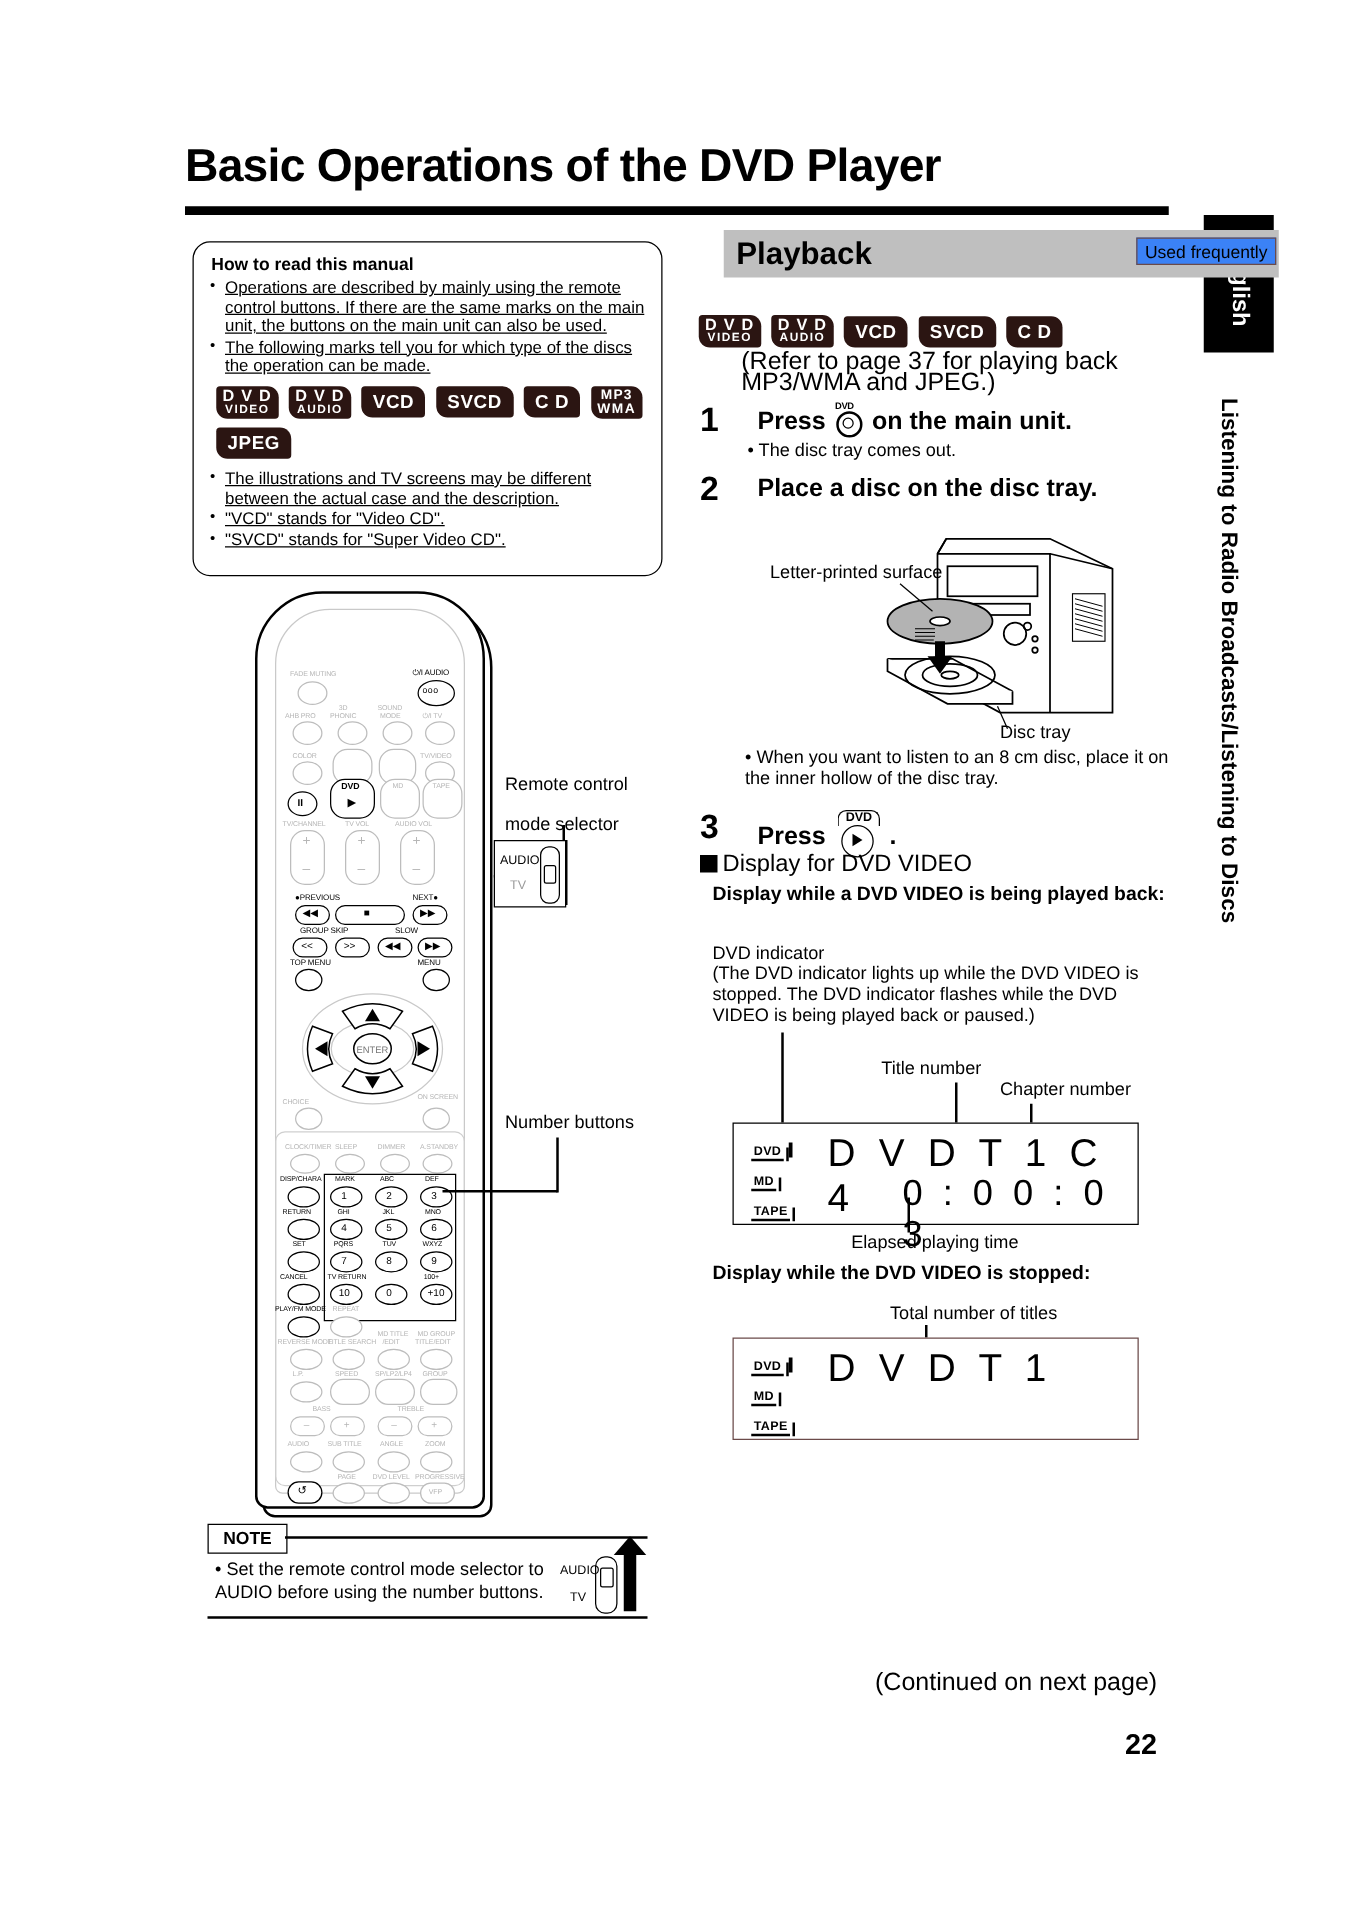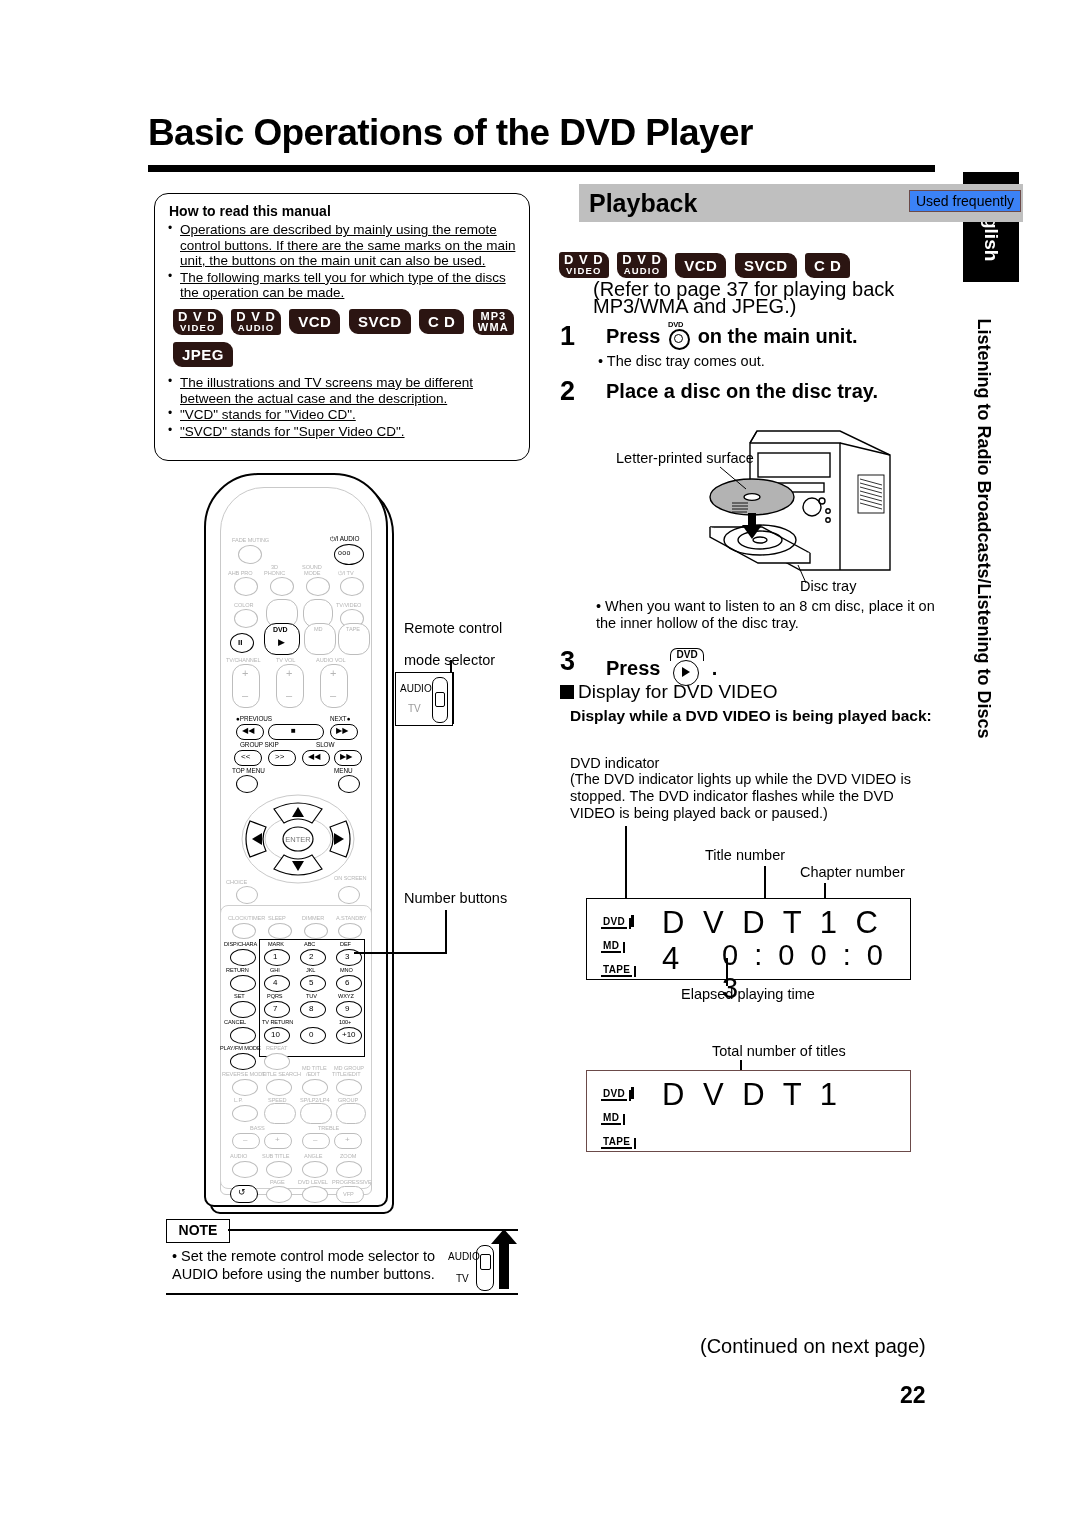--- a/index.html
+++ b/index.html
@@ -386,20 +386,21 @@
       <div class="tagrow"><span class="tag">DVD</span><span class="bar"></span></div>
       <div class="tagrow"><span class="tag">MD</span></div>
       <div class="tagrow"><span class="tag">TAPE</span></div>
     </div>
     <div class="big" style="left:75px; top:6px;">D V D    T   1   C   4</div>
     <div class="time" style="left:135px; top:40px;">0 : 0 0 : 0 3</div>
   </div>
   <div class="lead" style="left:726px; top:958px; width:1.6px; height:28px;"></div>
   <div class="callout" style="left:681px; top:986px;">Elapsed playing time</div>
 
+  <div class="bold-sub" style="left:570px; top:1009px; width:380px;">Display while the DVD VIDEO is stopped:</div>
 
   <div class="callout" style="left:712px; top:1043px;">Total number of titles</div>
   <div class="lead" style="left:740px; top:1060px; width:1.6px; height:22px;"></div>
 
   <div class="disp" style="left:586px; top:1070px; width:325px; height:82px; border-color:#6b4a49;">
     <div class="side">
       <div class="tagrow"><span class="tag">DVD</span><span class="bar"></span></div>
       <div class="tagrow"><span class="tag">MD</span></div>
       <div class="tagrow"><span class="tag">TAPE</span></div>
     </div>

